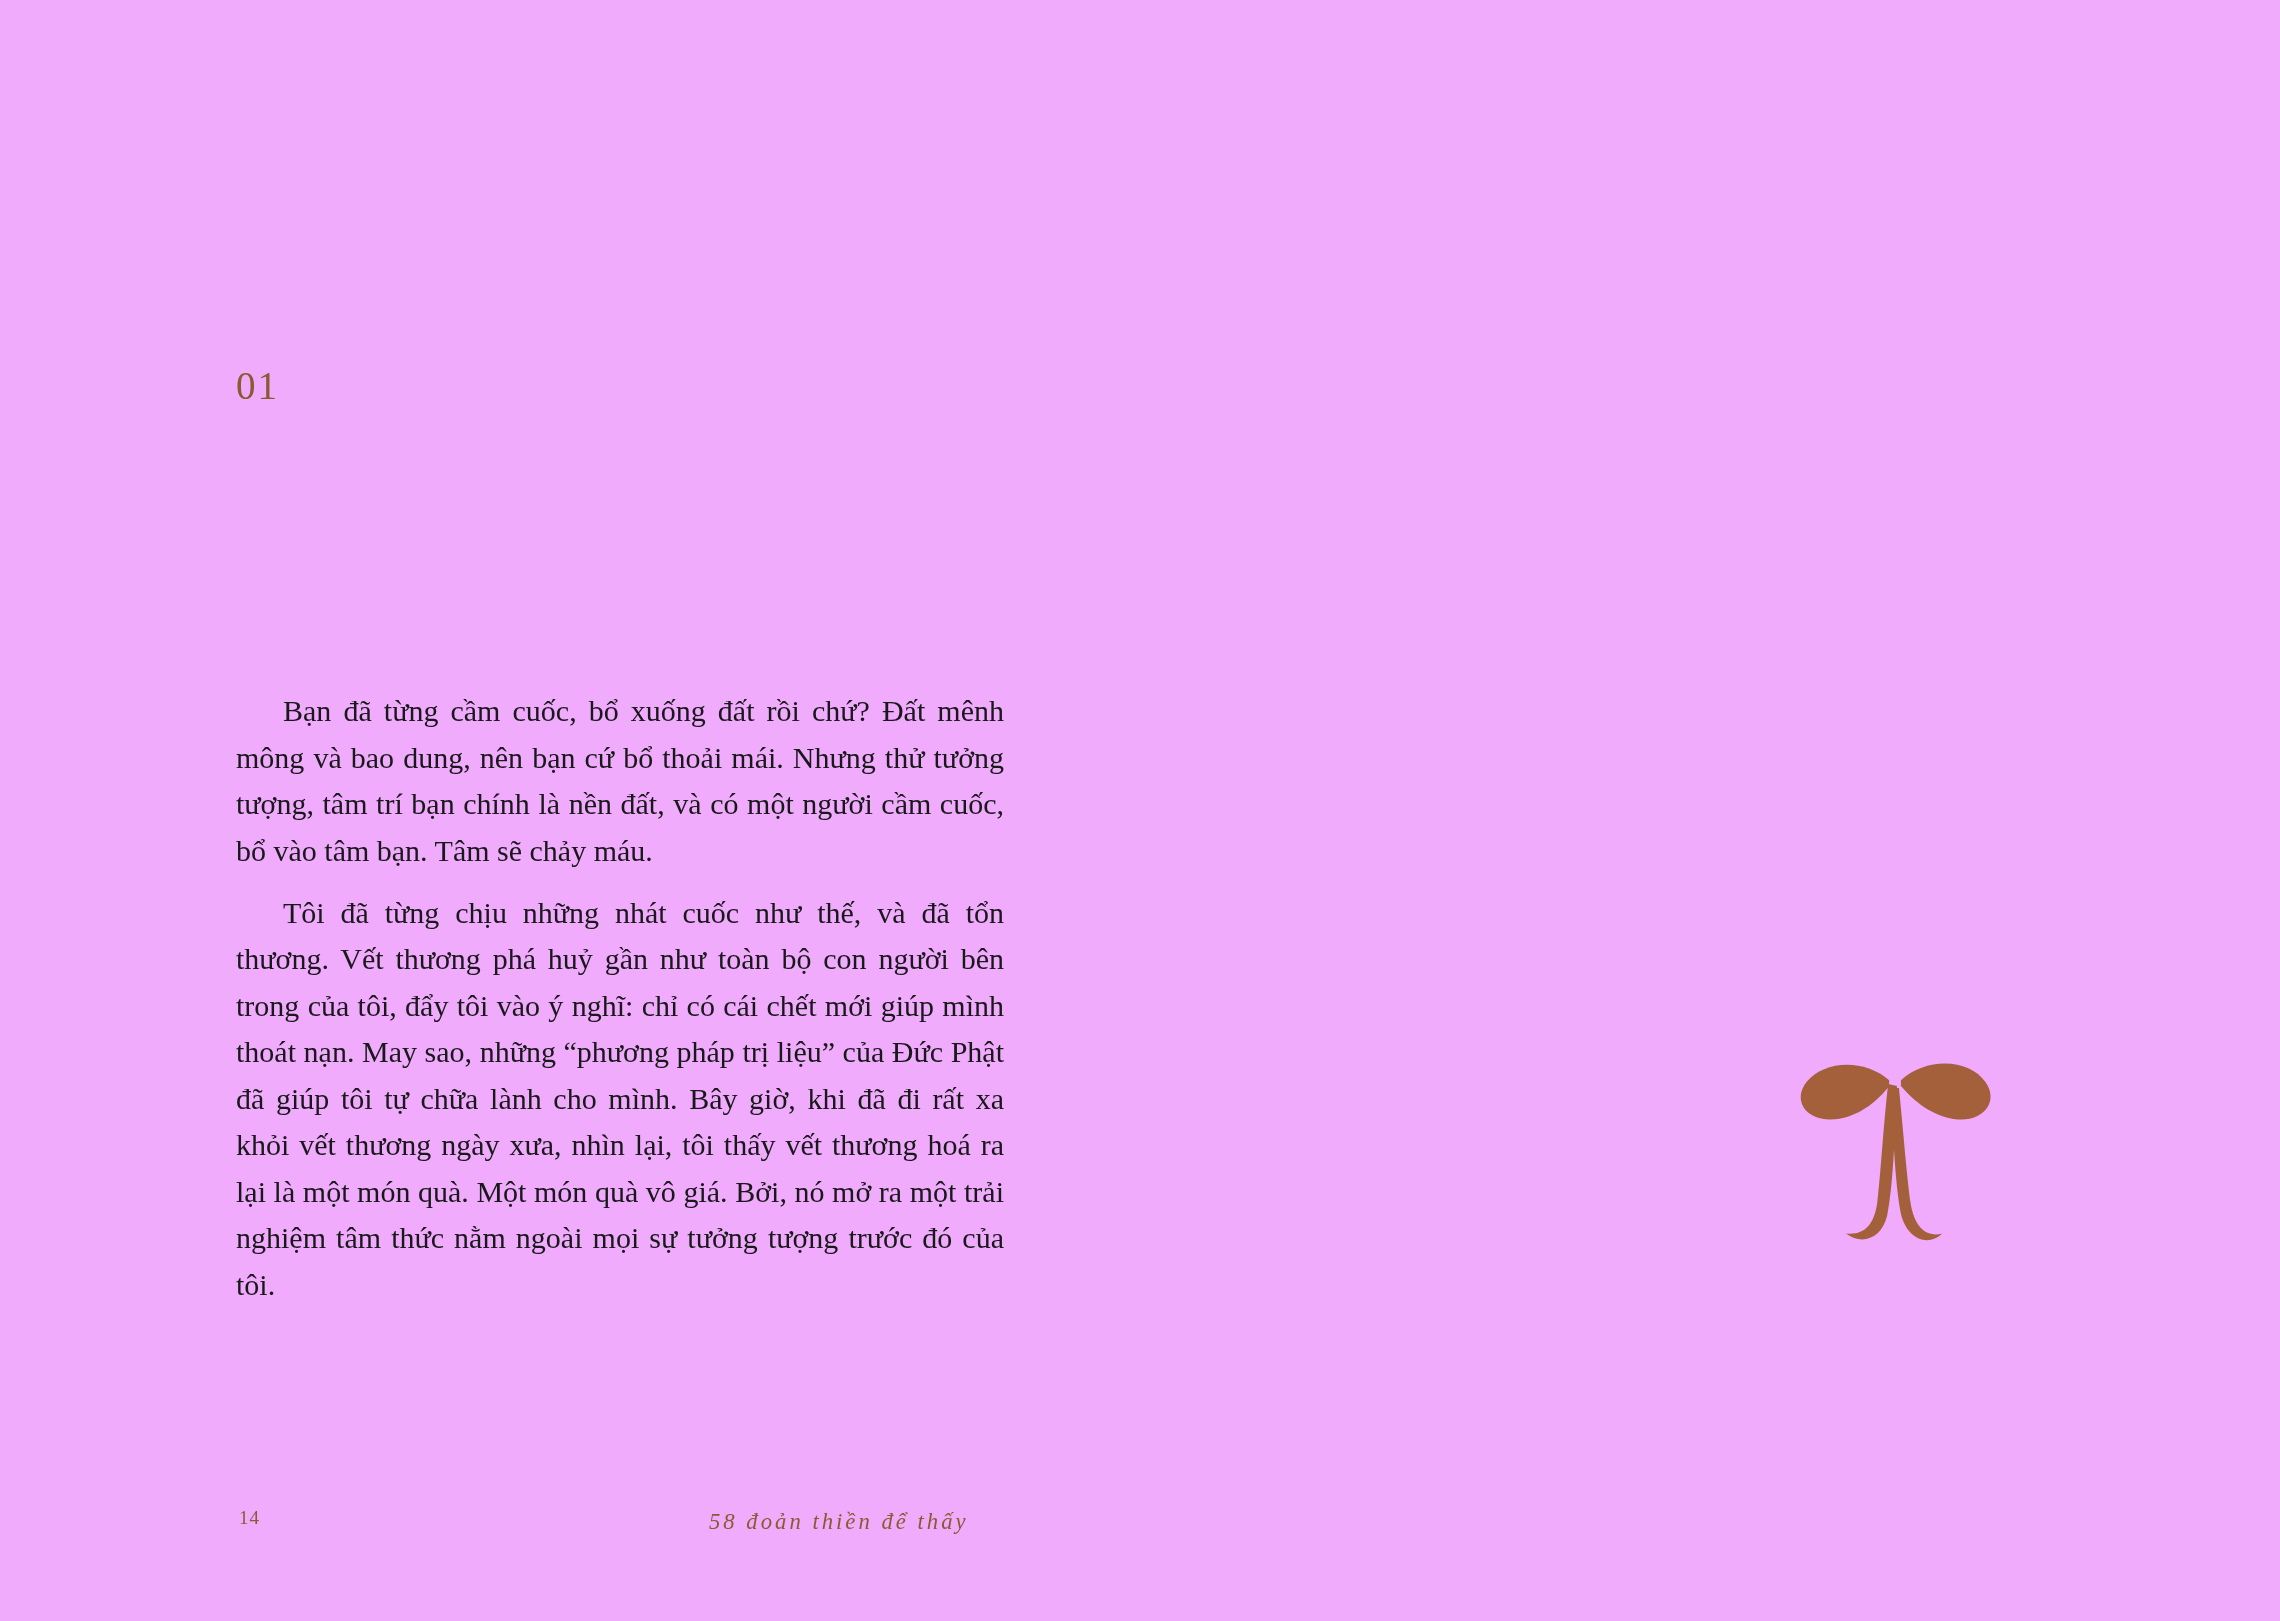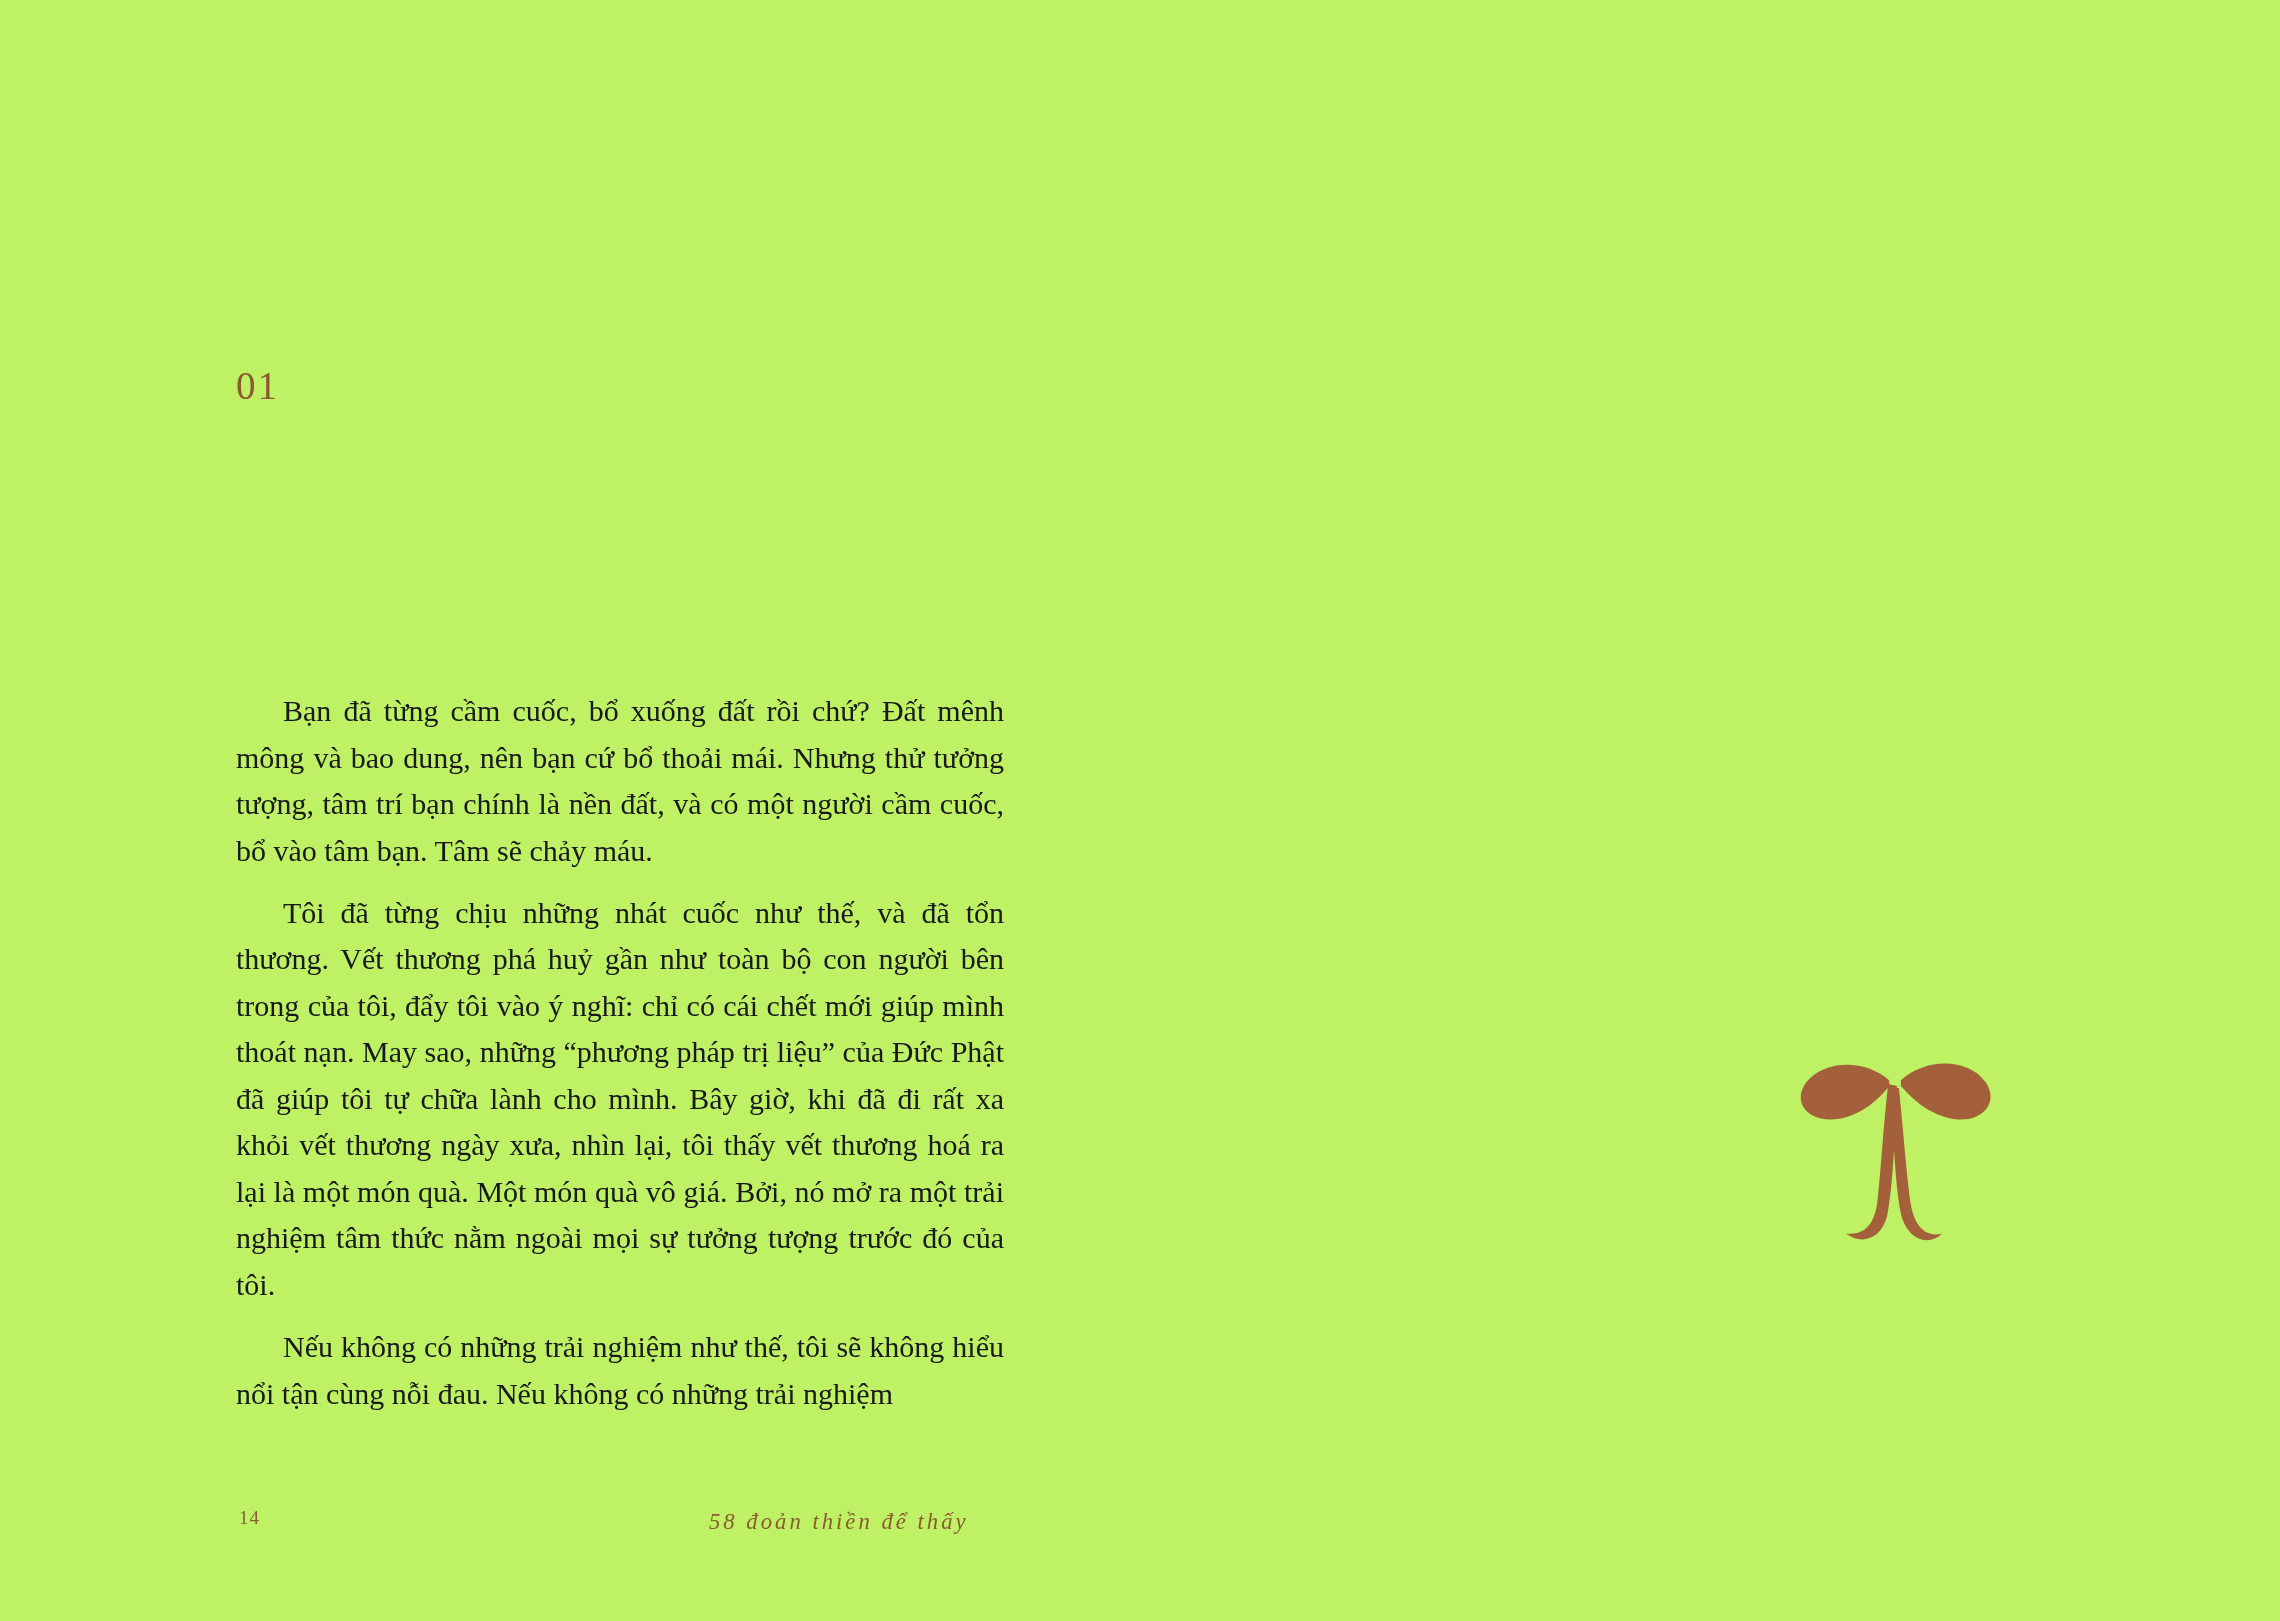--- a/index.html
+++ b/index.html
@@ -12,21 +12,21 @@
     height: 1621px;
     position: relative;
     overflow: hidden;
     font-family: "Liberation Serif", serif;
     color: #1c1c1c;
   }
 
   .page {
     position: absolute;
     inset: 0;
-    background: #bef264;
+    background: #f0abfc;
   }
 
   
   .chapter-block {
     position: absolute;
     left: 236px;
     top: 366px;
     width: 808px;
   }
 
@@ -112,21 +112,20 @@
 
 <div class="page">
 
   <div class="chapter-block">
     <div class="chapter-number">01</div>
   </div>
 
   <div class="text-column">
     <p class="para">Bạn đã từng cầm cuốc, bổ xuống đất rồi chứ? Đất mênh mông và bao dung, nên bạn cứ bổ thoải mái. Nhưng thử tưởng tượng, tâm trí bạn chính là nền đất, và có một người cầm cuốc, bổ vào tâm bạn. Tâm sẽ chảy máu.</p>
     <p class="para">Tôi đã từng chịu những nhát cuốc như thế, và đã tổn thương. Vết thương phá huỷ gần như toàn bộ con người bên trong của tôi, đẩy tôi vào ý nghĩ: chỉ có cái chết mới giúp mình thoát nạn. May sao, những “phương pháp trị liệu” của Đức Phật đã giúp tôi tự chữa lành cho mình. Bây giờ, khi đã đi rất xa khỏi vết thương ngày xưa, nhìn lại, tôi thấy vết thương hoá ra lại là một món quà. Một món quà vô giá. Bởi, nó mở ra một trải nghiệm tâm thức nằm ngoài mọi sự tưởng tượng trước đó của tôi.</p>
-    <p class="para">Nếu không có những trải nghiệm như thế, tôi sẽ không hiểu nổi tận cùng nỗi đau. Nếu không có những trải nghiệm</p>
   </div>
 
   <div class="sprout">
     <svg width="246" height="236" viewBox="0 0 250 240" xmlns="http://www.w3.org/2000/svg">
 
       <path d="M118 52 C92 30, 52 32, 34 54 C20 72, 32 92, 58 92 C84 92, 106 74, 118 58 Z" fill="#a4603a"></path>
 
       <path d="M130 52 C156 28, 200 30, 216 54 C230 74, 214 94, 188 92 C162 90, 142 72, 130 58 Z" fill="#a4603a"></path>
 
       <path d="M117 56 C112 100, 110 140, 106 176 C103 200, 92 210, 74 208 C90 220, 110 214, 116 190 C122 160, 124 108, 126 58 Z" fill="#a4603a"></path>

